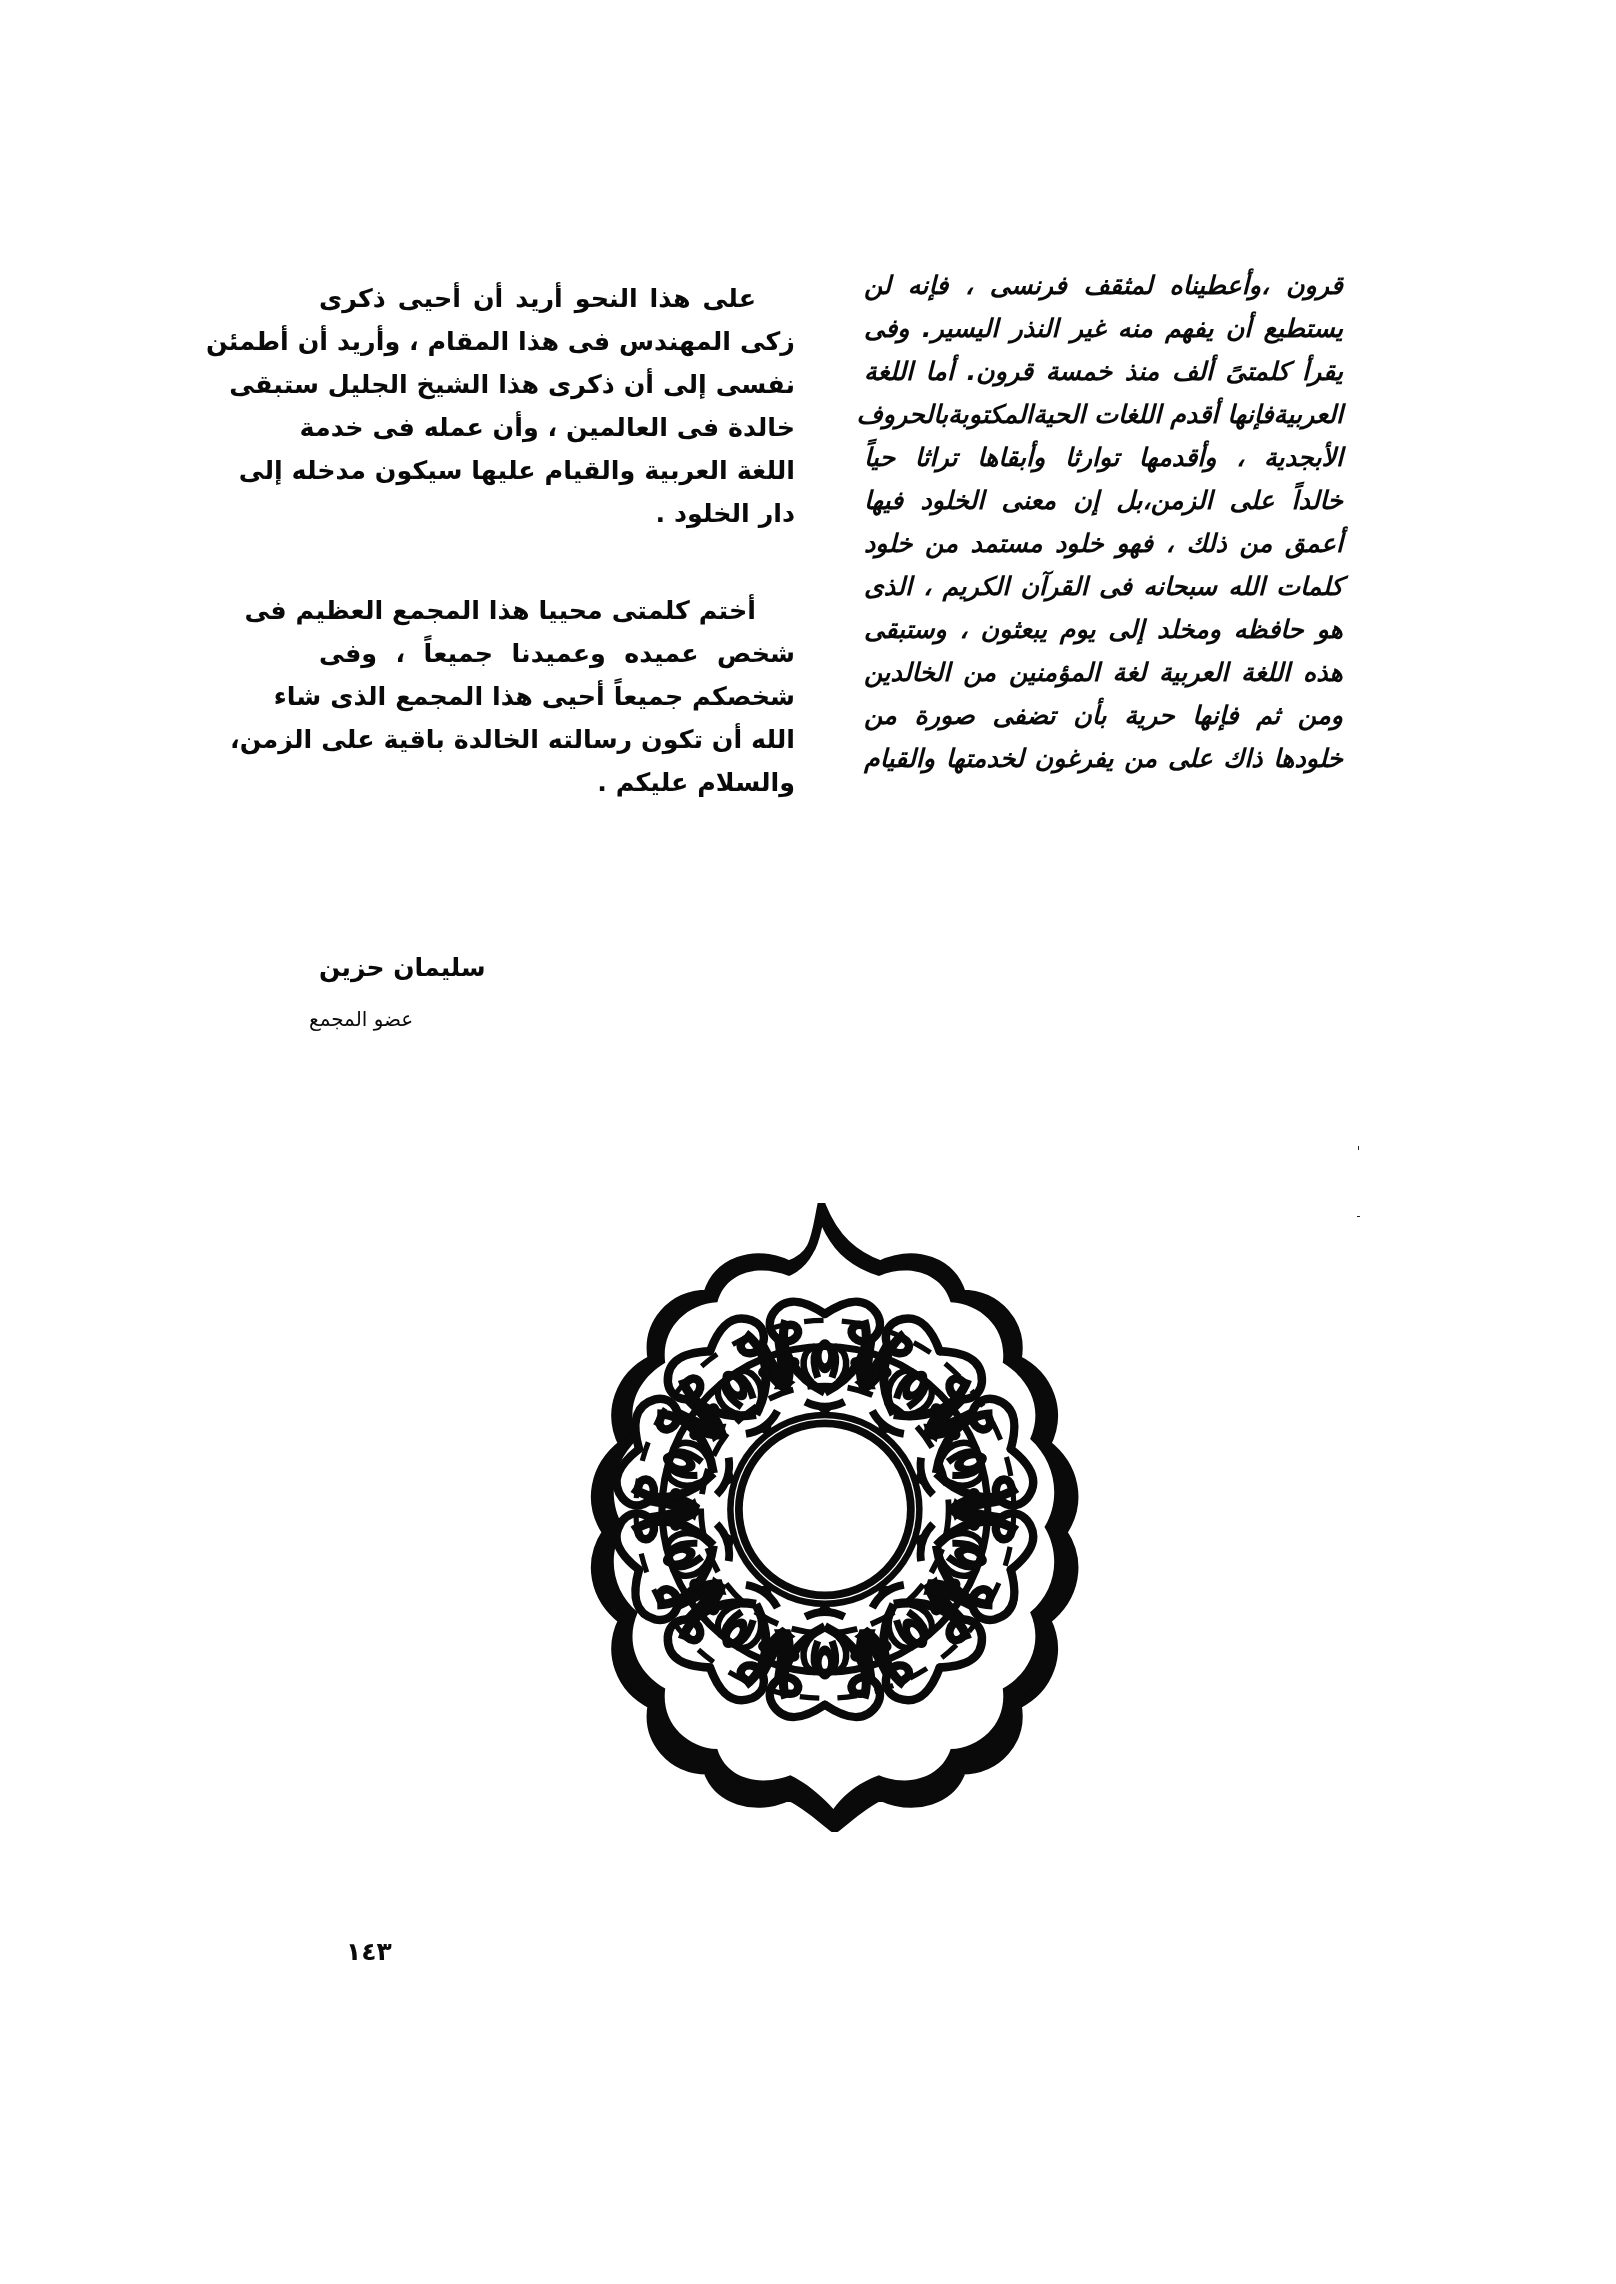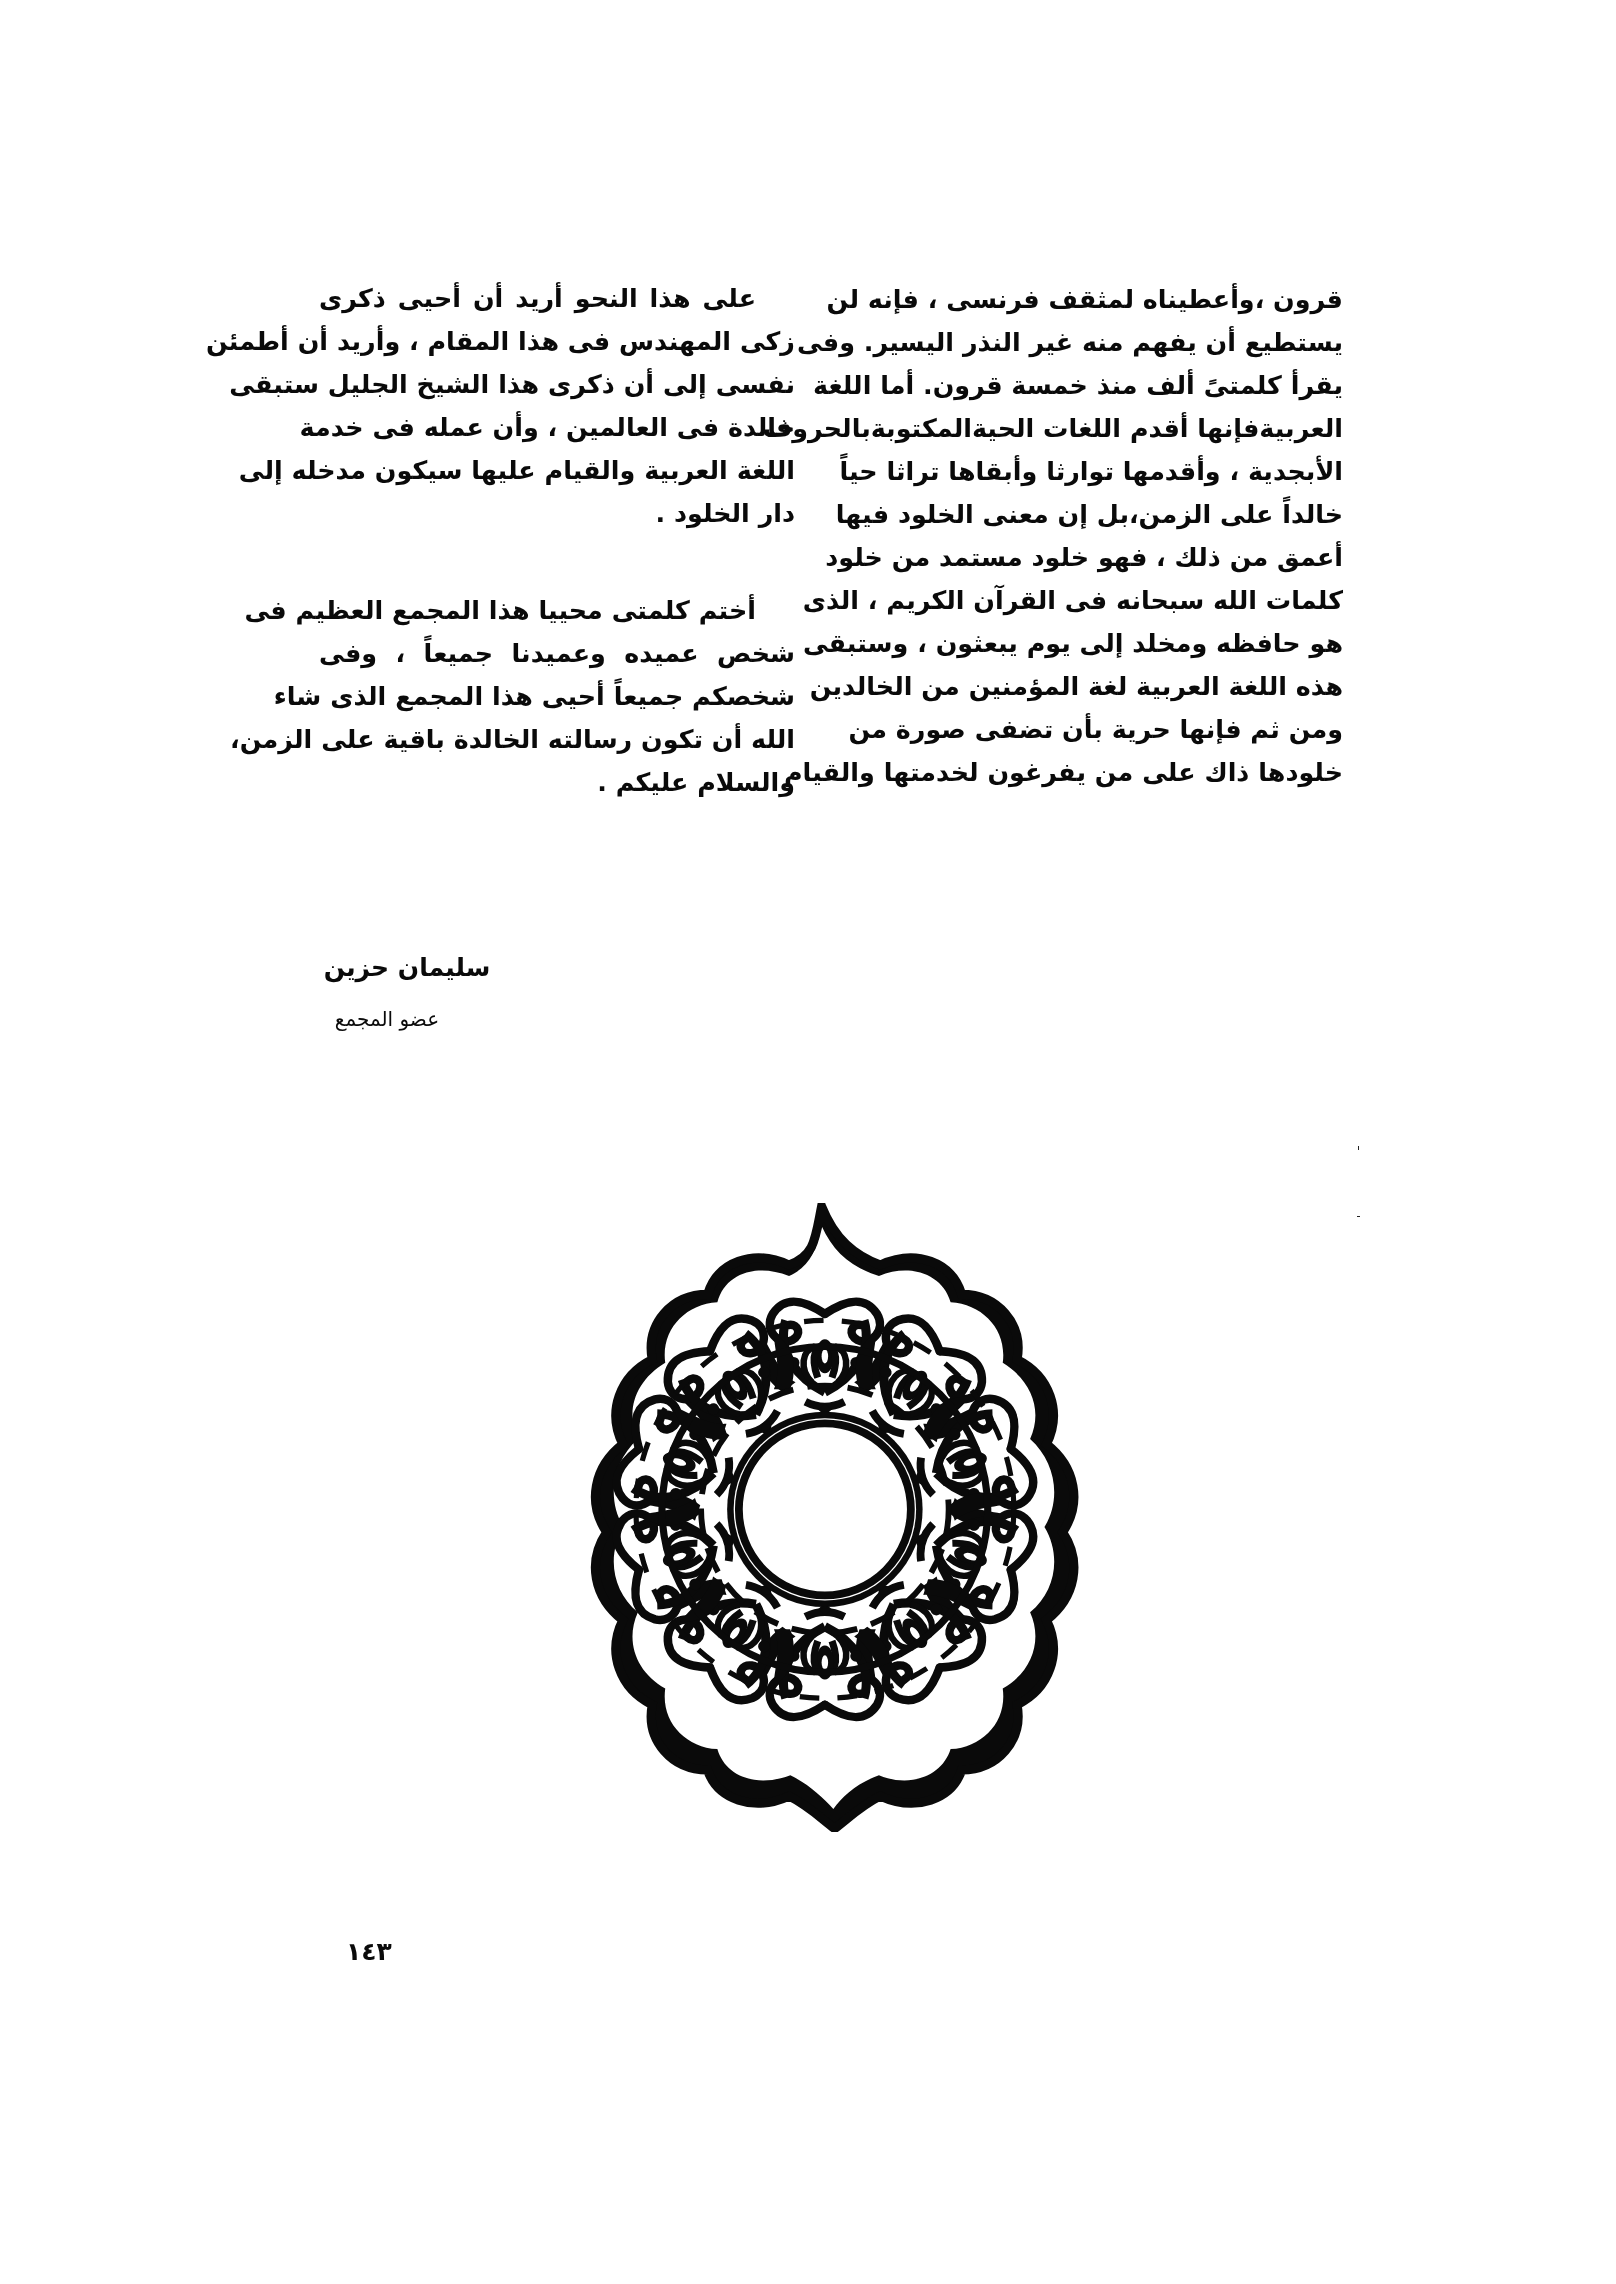--- a/index.html
+++ b/index.html
@@ -39,35 +39,36 @@
       height: 43px;
     }
     .column .line.last {
       text-align-last: right;
     }
     .column .line.indent {
       padding-right: 39px;
     }
     .col-right {
       left: 864px;
-      top: 278px;
+      top: 264px;
       width: 479px;
+      font-style: italic;
     }
     .col-left {
       left: 319px;
       top: 277px;
       width: 476px;
     }
     .para + .para {
       margin-top: 54px;
     }
     .signature {
       position: absolute;
       direction: rtl;
-      text-align: center;
+      text-align: left;
       font-weight: bold;
     }
     .sig-name {
       left: 319px;
       top: 953px;
       width: 176px;
       font-size: 25px;
     }
     .sig-title {
       left: 309px;

